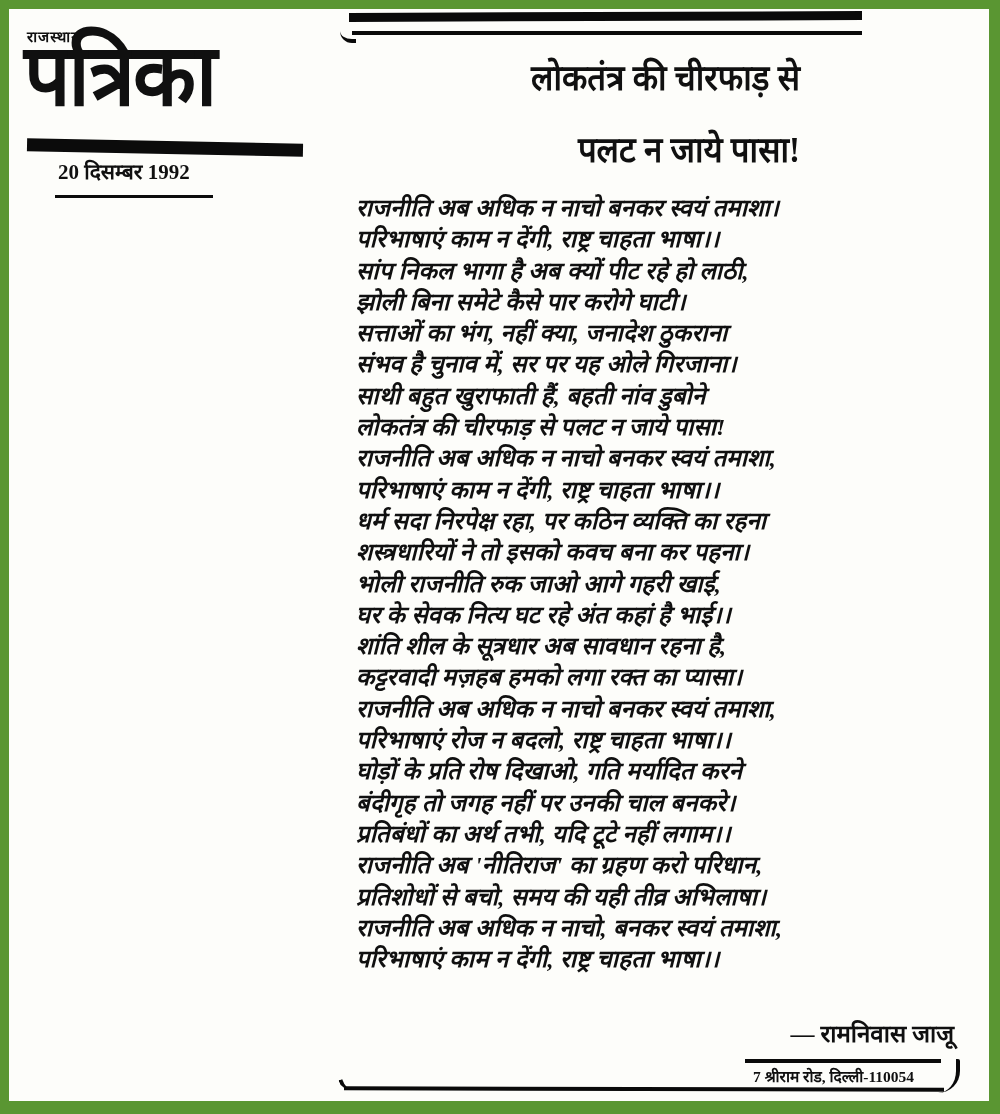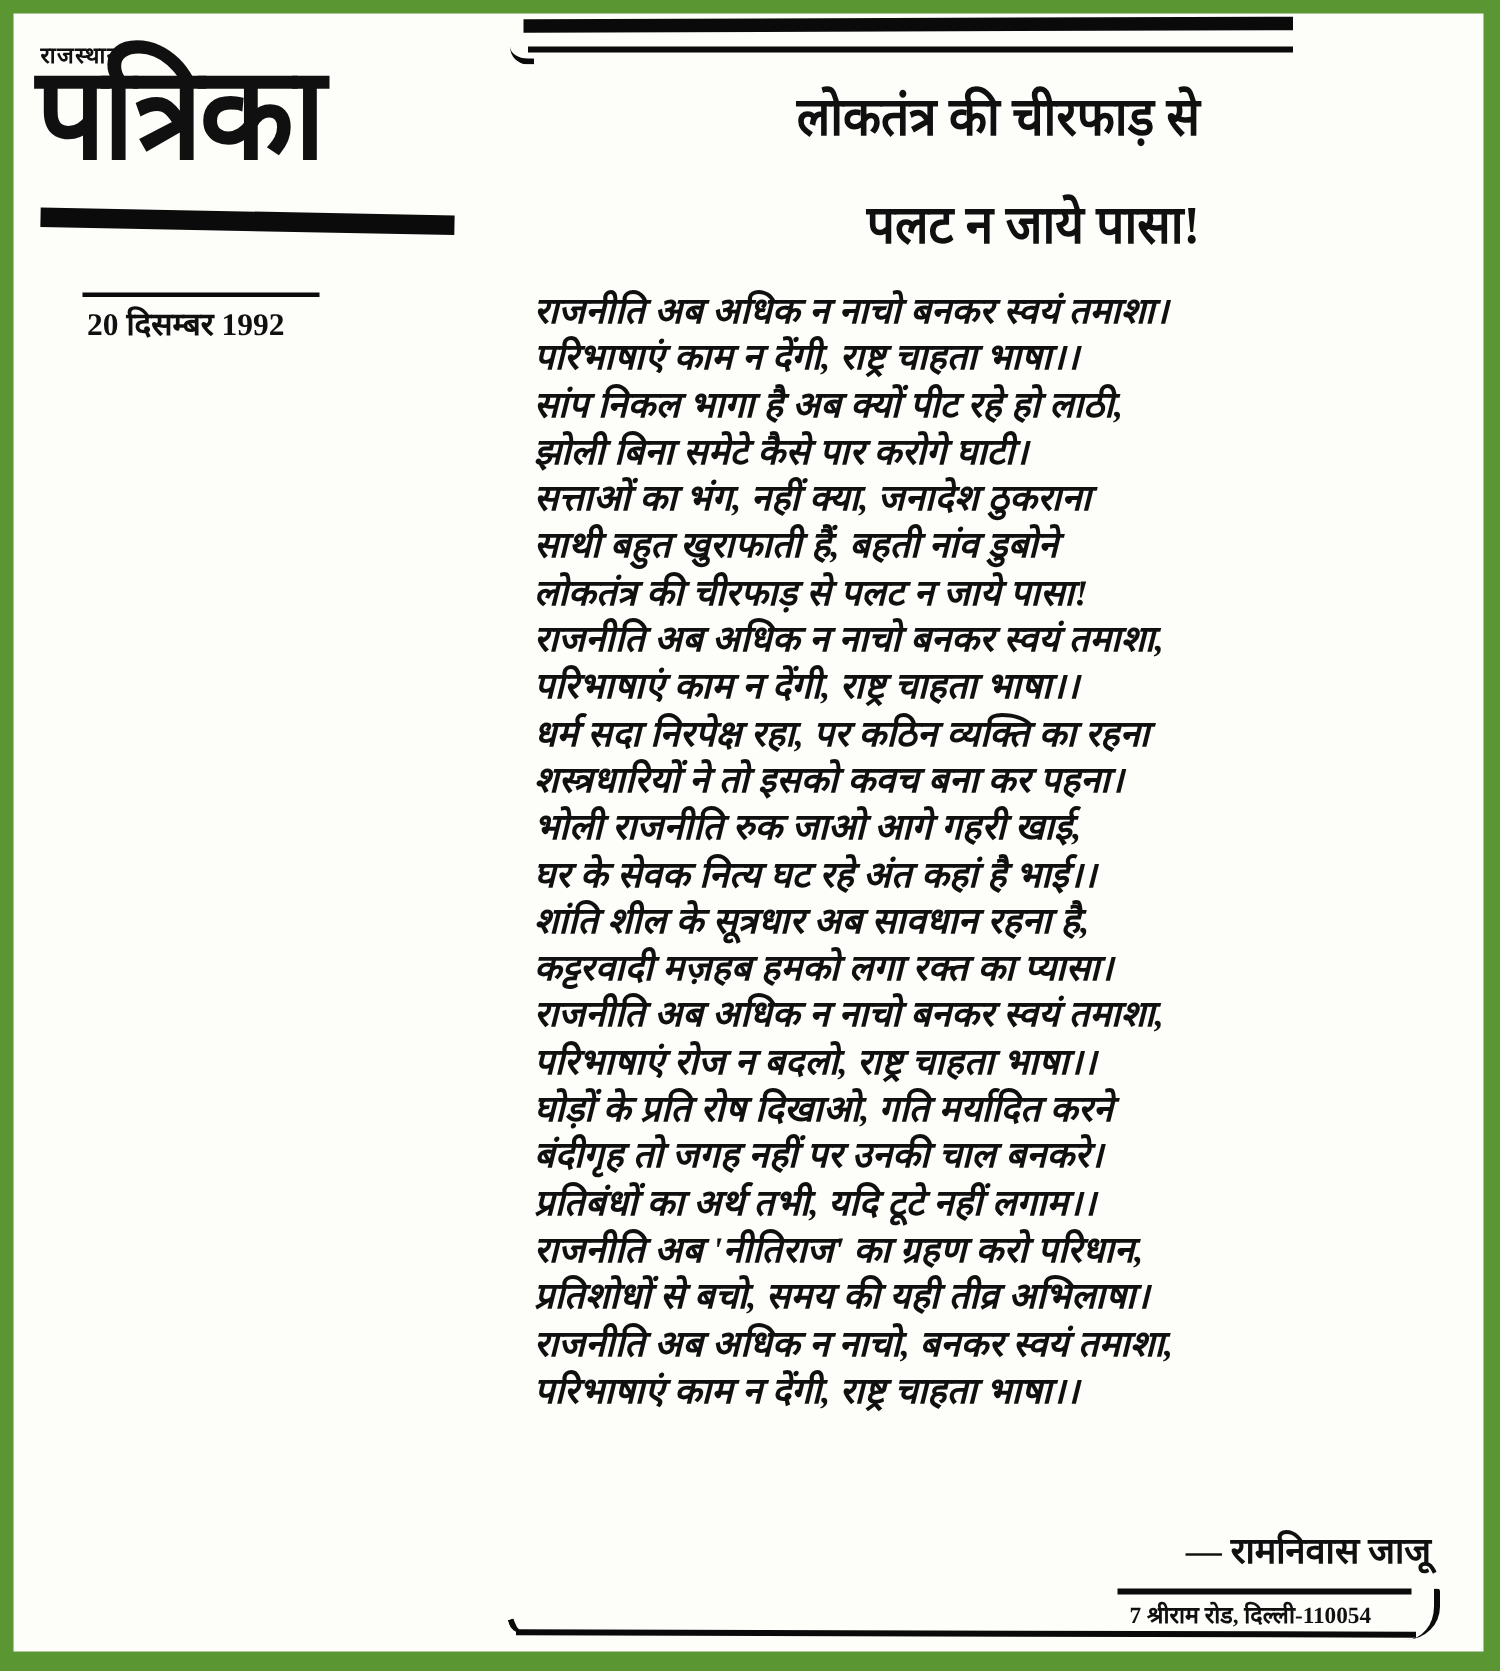--- a/index.html
+++ b/index.html
@@ -47,21 +47,20 @@
     left: 27px; top: 141px;
     width: 276px; height: 13px;
     background: #0b0b0b;
     transform: rotate(1.1deg);
   }
   .issue-date {
     position: absolute;
     left: 58px; top: 157px;
     font-size: 21px;
     font-weight: 600;
-    margin-top: 44px;
   }
   .date-underline {
     position: absolute;
     left: 55px; top: 195px;
     width: 158px; height: 3px;
     background: #0b0b0b;
   }
 
   
   .rule-thick {
@@ -178,20 +177,21 @@
     <div class="headline-line1">लोकतंत्र की चीरफाड़ से</div>
     <div class="headline-line2">पलट न जाये पासा!</div>
   </div>
 
   <div class="poem">
     <div class="poem-line">राजनीति अब अधिक न नाचो बनकर स्वयं तमाशा।</div>
     <div class="poem-line">परिभाषाएं काम न देंगी, राष्ट्र चाहता भाषा।।</div>
     <div class="poem-line">सांप निकल भागा है अब क्यों पीट रहे हो लाठी,</div>
     <div class="poem-line">झोली बिना समेटे कैसे पार करोगे घाटी।</div>
     <div class="poem-line">सत्ताओं का भंग, नहीं क्या, जनादेश ठुकराना</div>
+    <div class="poem-line">संभव है चुनाव में, सर पर यह ओले गिरजाना।</div>
     <div class="poem-line">साथी बहुत खुराफाती हैं, बहती नांव डुबोने</div>
     <div class="poem-line">लोकतंत्र की चीरफाड़ से पलट न जाये पासा!</div>
     <div class="poem-line">राजनीति अब अधिक न नाचो बनकर स्वयं तमाशा,</div>
     <div class="poem-line">परिभाषाएं काम न देंगी, राष्ट्र चाहता भाषा।।</div>
     <div class="poem-line">धर्म सदा निरपेक्ष रहा, पर कठिन व्यक्ति का रहना</div>
     <div class="poem-line">शस्त्रधारियों ने तो इसको कवच बना कर पहना।</div>
     <div class="poem-line">भोली राजनीति रुक जाओ आगे गहरी खाई,</div>
     <div class="poem-line">घर के सेवक नित्य घट रहे अंत कहां है भाई।।</div>
     <div class="poem-line">शांति शील के सूत्रधार अब सावधान रहना है,</div>
     <div class="poem-line">कट्टरवादी मज़हब हमको लगा रक्त का प्यासा।</div>

